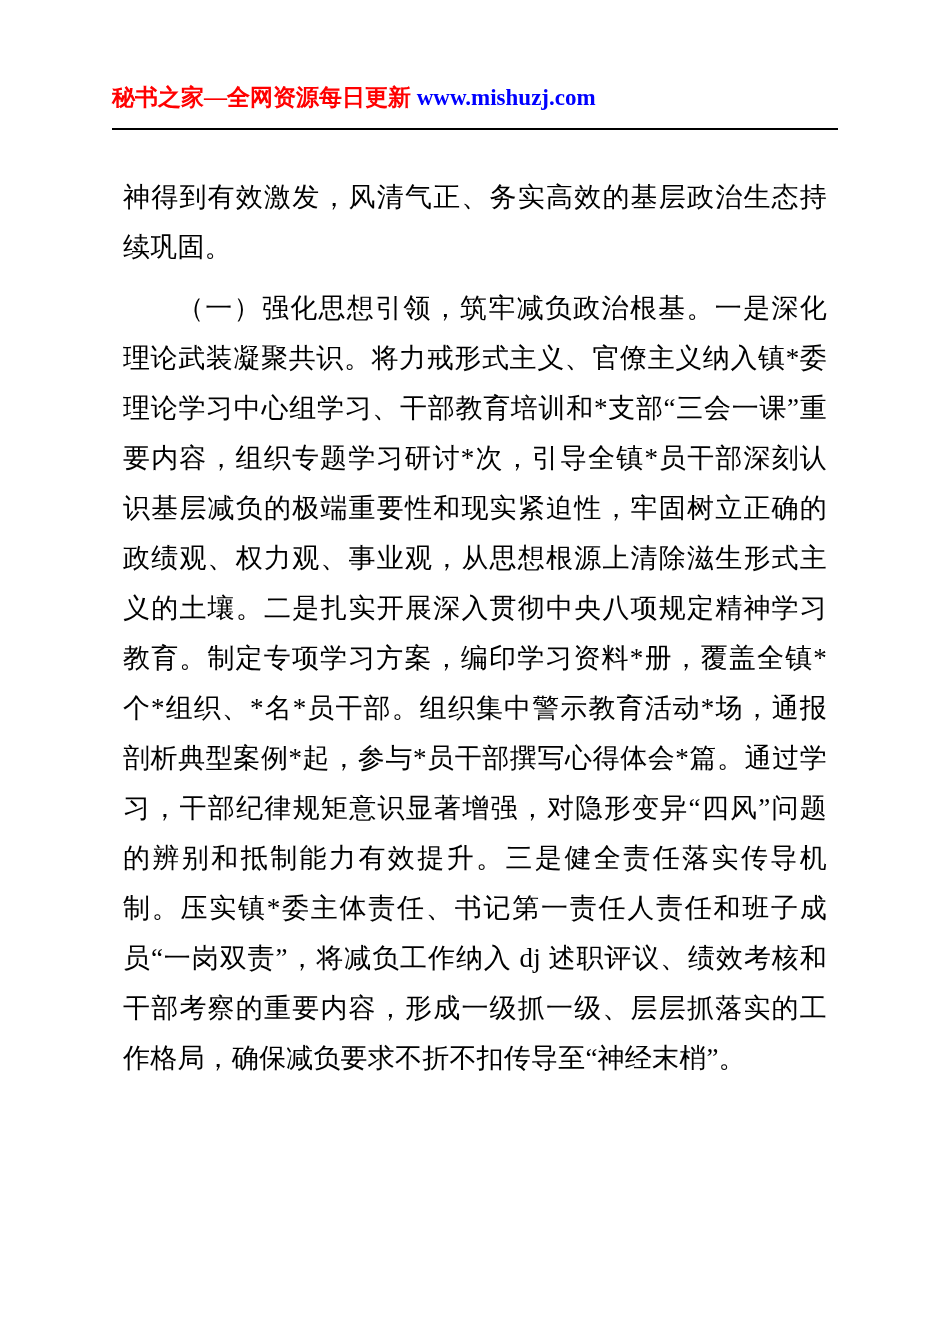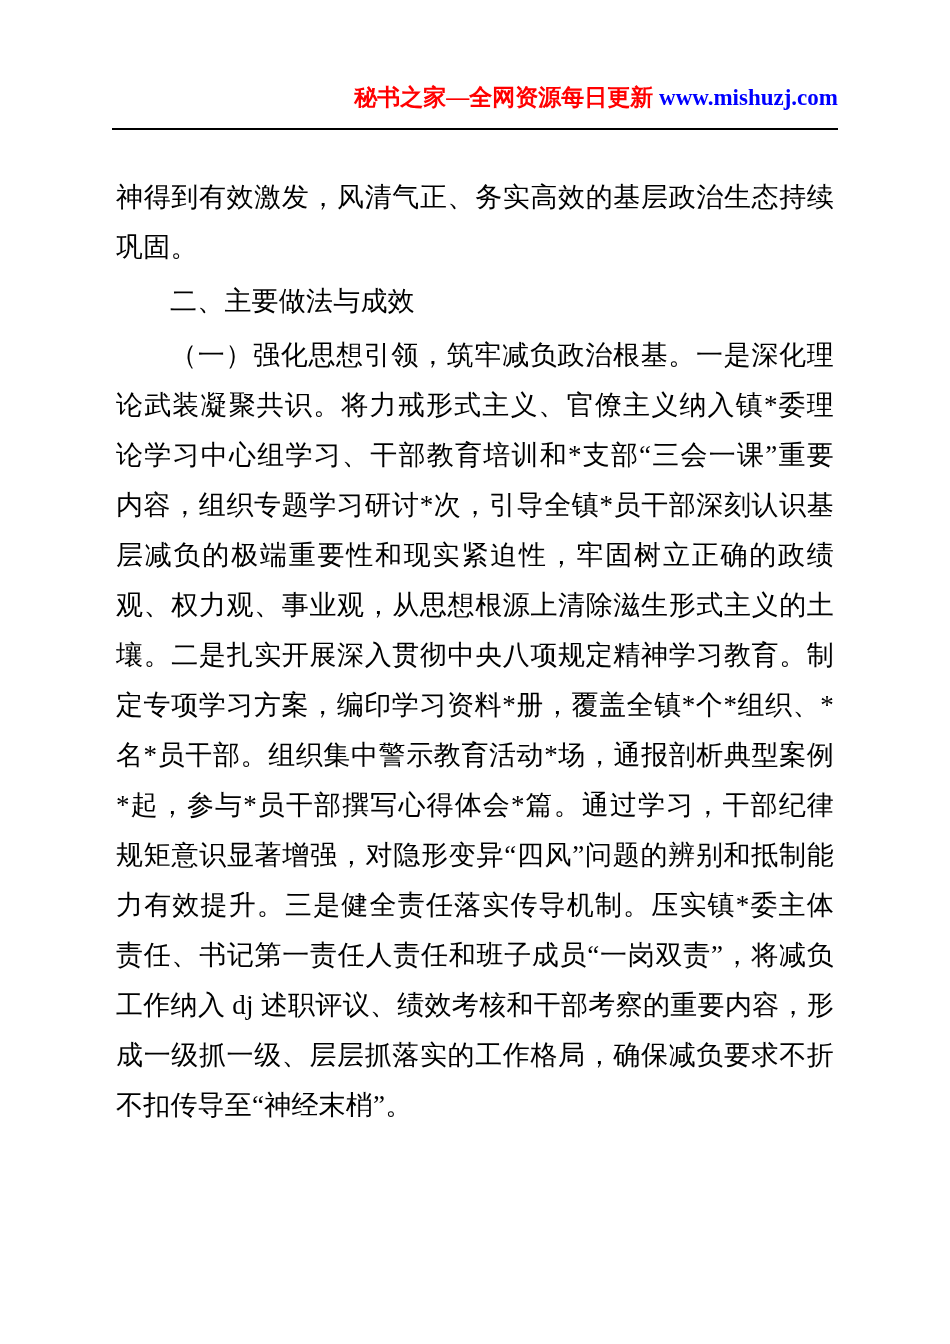--- a/index.html
+++ b/index.html
@@ -13,21 +13,21 @@
     height: 1344px;
     margin: 0 auto;
     background: #ffffff;
     box-sizing: border-box;
     padding: 82px 112px 0 112px;
     font-family: "Liberation Serif", "DejaVu Serif", serif;
     color: #000000;
     overflow: hidden;
   }
   .header {
-    text-align: right;
+    text-align: left;
     font-size: 23px;
     line-height: 32px;
     font-weight: bold;
     white-space: nowrap;
   }
   .header .site-url {
     text-decoration: none;
     cursor: pointer;
   }
   .header-rule {
@@ -37,36 +37,35 @@
     height: 0;
   }
   .content {
     margin-top: 42px;
     font-size: 27px;
     line-height: 50px;
     text-align: justify;
     letter-spacing: 0.2px;
   }
   p.para {
-    margin: 4px;
+    margin: 11px;
     padding: 0;
   }
   p.para.indent {
     text-indent: 2em;
   }
   .seg-bold {
     font-weight: normal;
   }
 </style>
 </head>
 <body>
 
 <div class="page">
   <div class="header">
     <span class="site-name" style="color: rgb(255, 0, 0);">秘书之家</span><span class="tagline" style="color: rgb(255, 0, 0);">—全网资源每日更新 </span><a class="site-url" style="color: rgb(0, 0, 255);">www.mishuzj.com</a>
   </div>
   <div class="header-rule"></div>
   <div class="content" id="doc-content">
       <p class="para"><span class="seg">神得到有效激发，风清气正、务实高效的基层政治生态持续巩固。</span></p>
-      <p class="para indent"><span class="seg">二、主要做法与成效</span></p>
       <p class="para indent"><span class="seg seg-bold">（一）强化思想引领，筑牢减负政治根基。</span><span class="seg">一是深化理论武装凝聚共识。将力戒形式主义、官僚主义纳入镇*委理论学习中心组学习、干部教育培训和*支部“三会一课”重要内容，组织专题学习研讨*次，引导全镇*员干部深刻认识基层减负的极端重要性和现实紧迫性，牢固树立正确的政绩观、权力观、事业观，从思想根源上清除滋生形式主义的土壤。二是扎实开展深入贯彻中央八项规定精神学习教育。制定专项学习方案，编印学习资料*册，覆盖全镇*个*组织、*名*员干部。组织集中警示教育活动*场，通报剖析典型案例*起，参与*员干部撰写心得体会*篇。通过学习，干部纪律规矩意识显著增强，对隐形变异“四风”问题的辨别和抵制能力有效提升。三是健全责任落实传导机制。压实镇*委主体责任、书记第一责任人责任和班子成员“一岗双责”，将减负工作纳入 dj 述职评议、绩效考核和干部考察的重要内容，形成一级抓一级、层层抓落实的工作格局，确保减负要求不折不扣传导至“神经末梢”。</span></p>
     </div>
 </div>
 
 </body></html>

